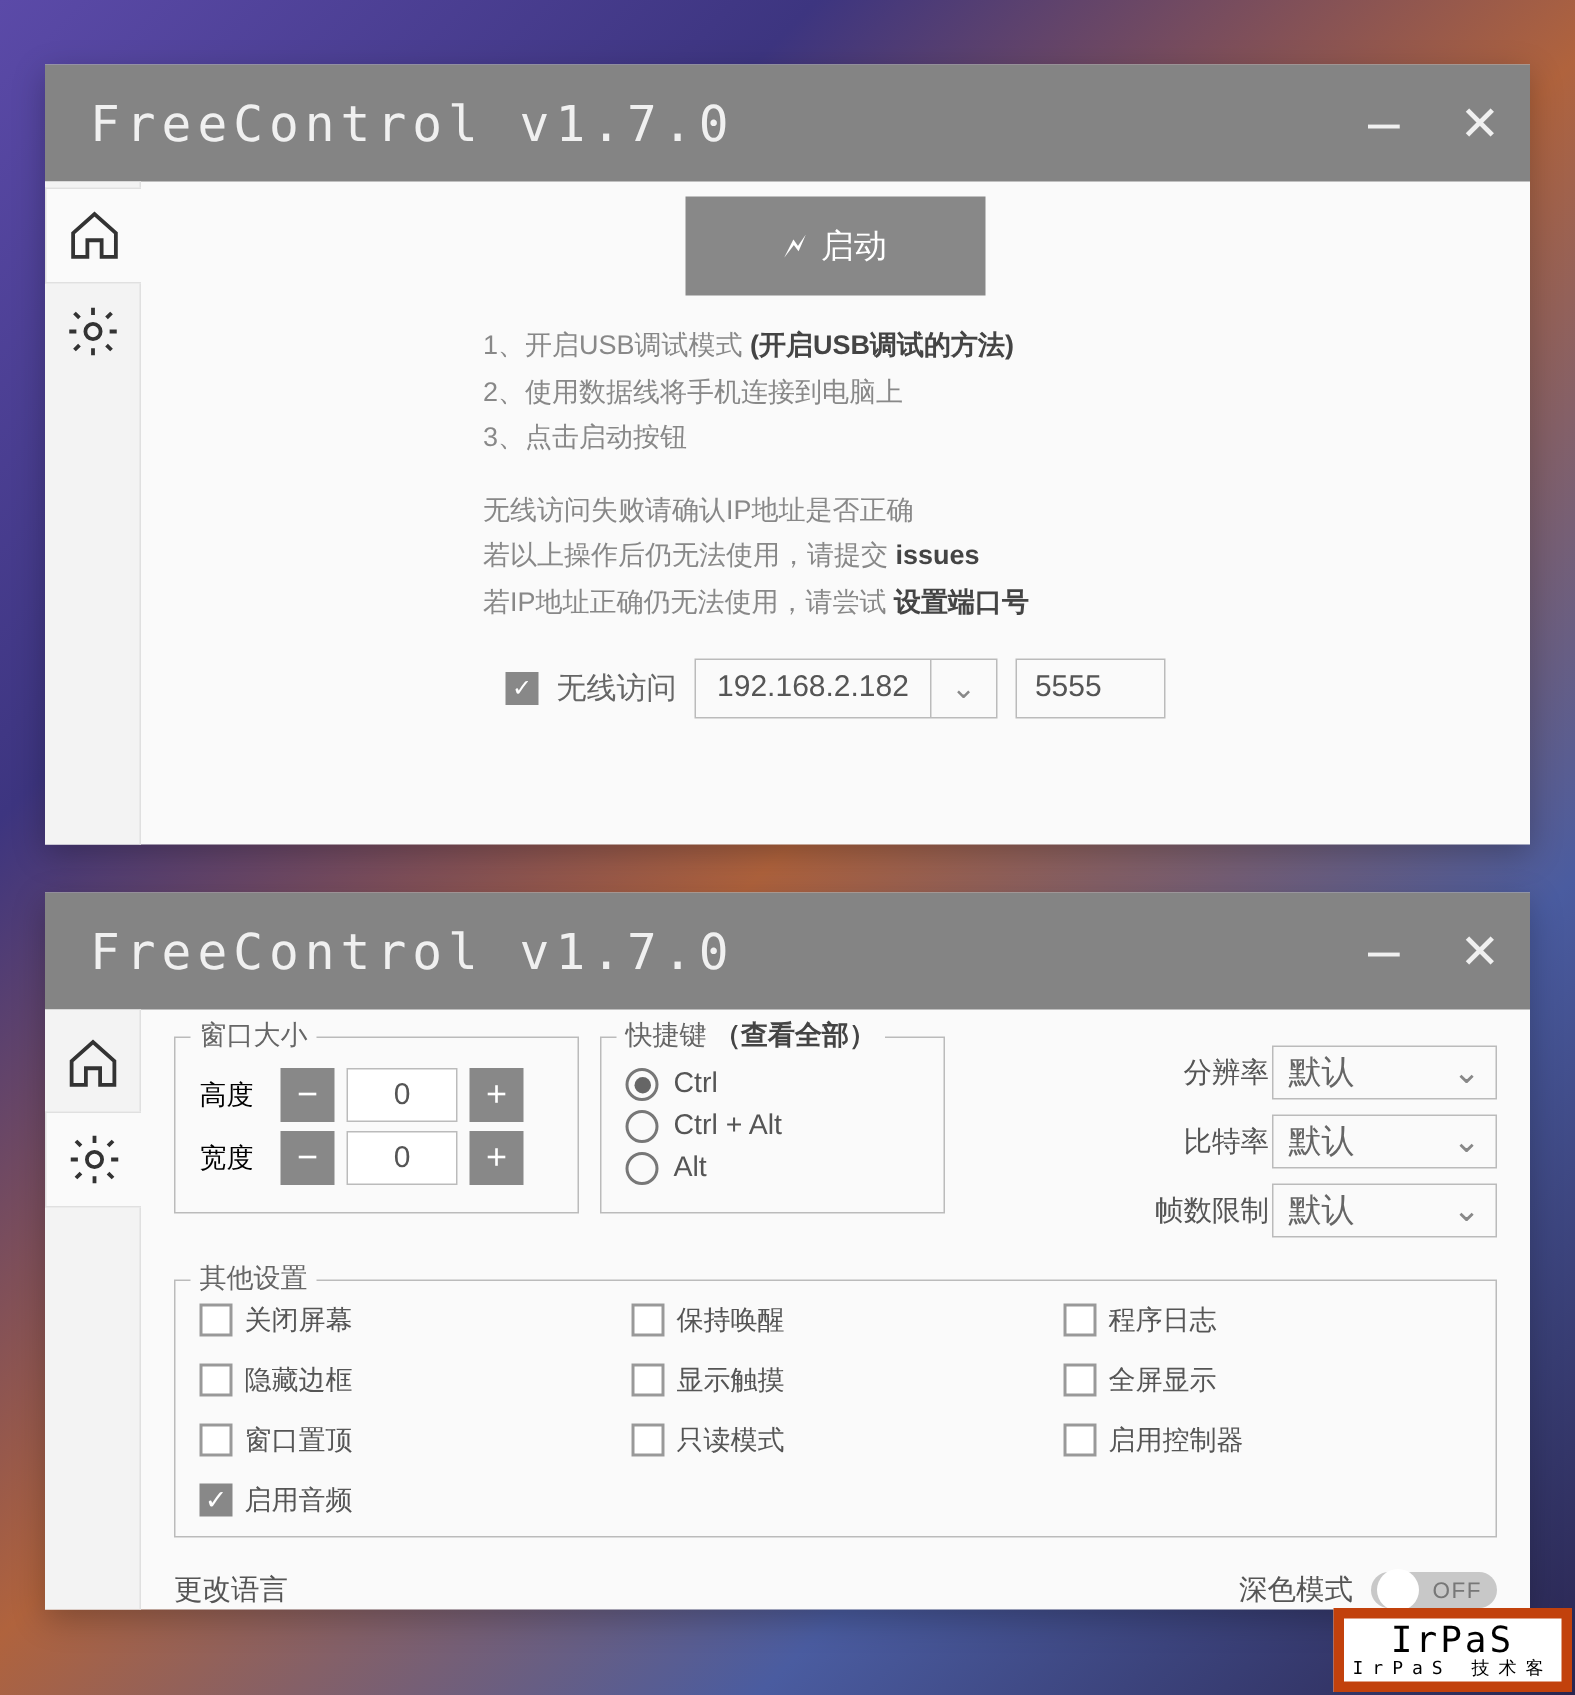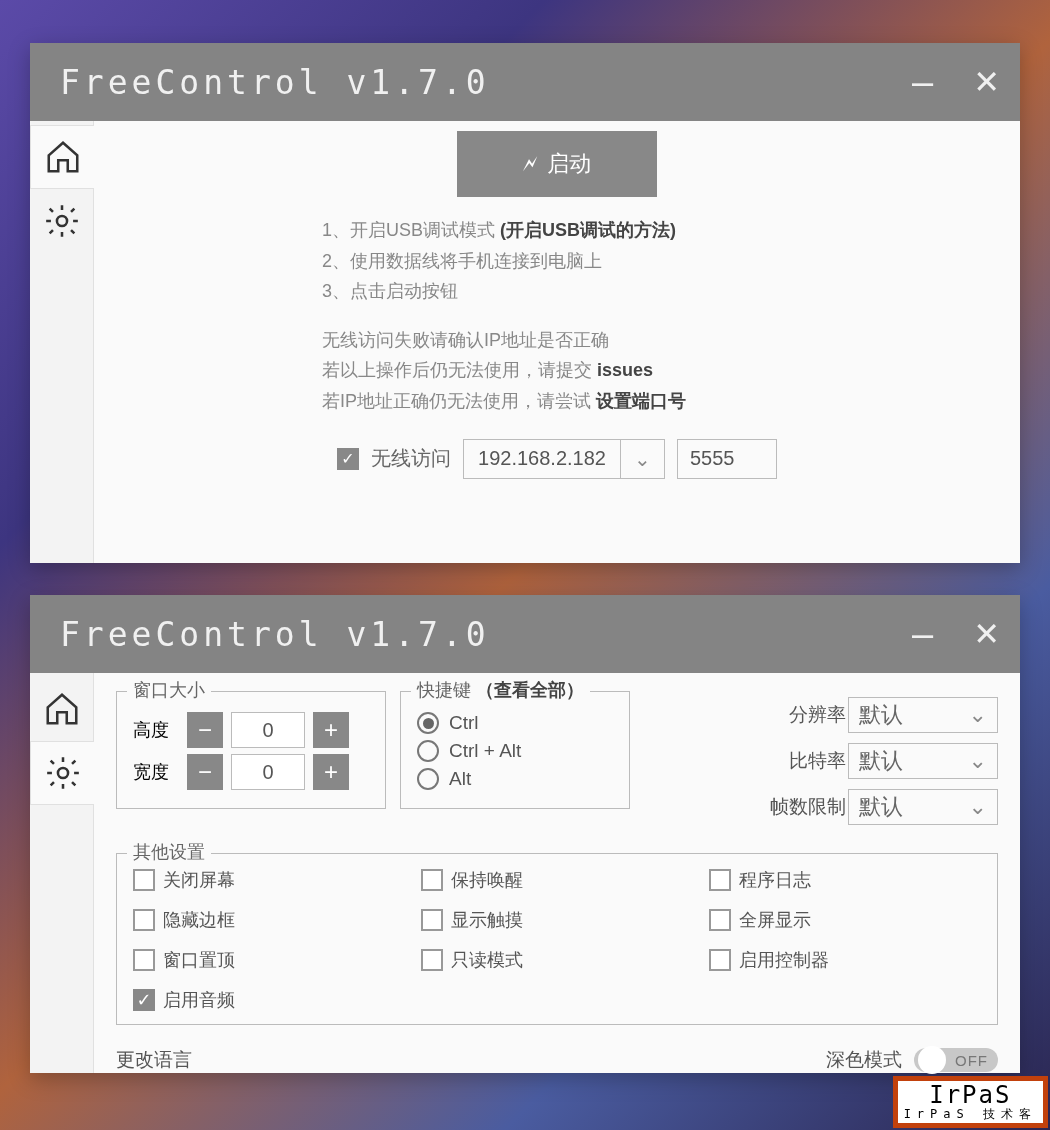--- a/index.html
+++ b/index.html
@@ -152,21 +152,21 @@
     width:84px; height:24px; border-radius:18px; background:#c8c8c8;
     position:relative; display:flex; align-items:center;
     cursor:pointer;
   }
   .toggle-knob { width:28px; height:28px; background:#fff; border-radius:50%;
     position:absolute; left:4px; }
   .toggle-label { position:absolute; right:10px; font-size:15px; color:#777; letter-spacing:1px;}
 
   .watermark {
     position:absolute; right:2px; bottom:2px;
-    background:#fff; border:5px solid #c2410c; padding:2px 6px;
+    background:#fff; border:7px solid #c2410c; padding:2px 6px;
     font-family: monospace; font-size:24px; letter-spacing:2px;
     display:flex; flex-direction:column; align-items:center; line-height:1.05;justify-content:center;
   }
   .watermark .sub { font-size:12px; letter-spacing:6px; }
 </style>
 </head>
 <body>
 
 <div class="viewport">
 

